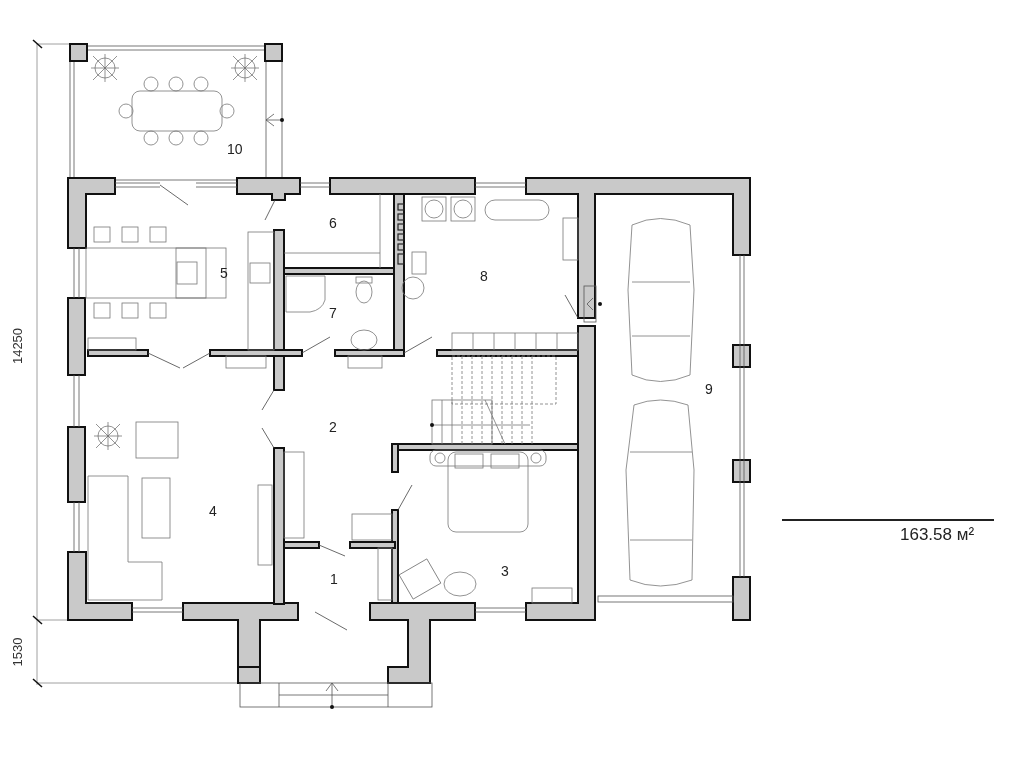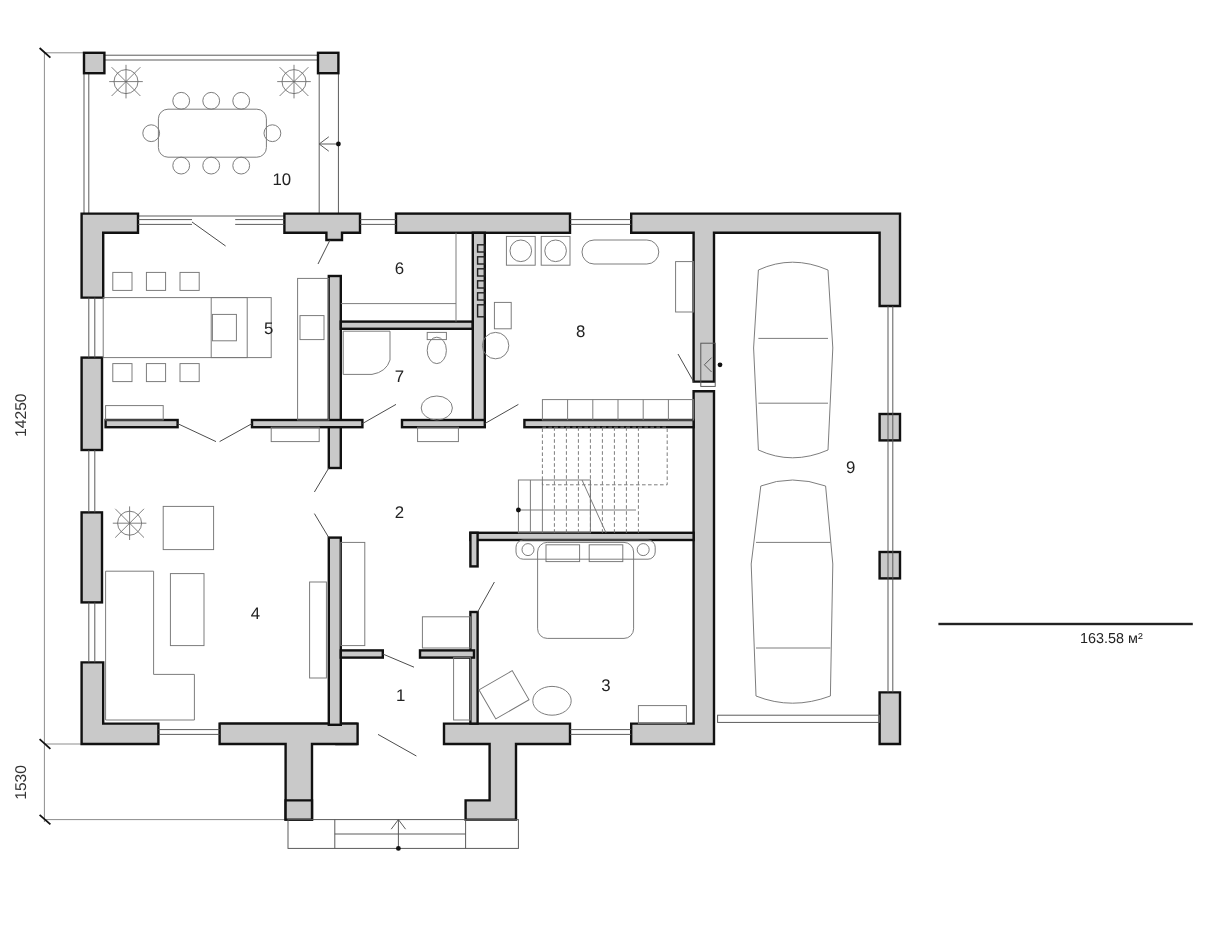--- a/index.html
+++ b/index.html
@@ -4,21 +4,21 @@
 <style>
   html, body { margin: 0; padding: 0; background: #ffffff; }
   body { width: 1024px; height: 772px; position: relative; overflow: hidden; font-family: "Liberation Sans", sans-serif; }
   #plan { position: absolute; left: 0; top: 0; }
   .room-label { font-family: "Liberation Sans", sans-serif; font-size: 14px; fill: #222; }
   .dim-label { font-family: "Liberation Sans", sans-serif; font-size: 13px; fill: #333; }
   .wall { fill: #c9c9c9; stroke: #111; stroke-width: 2; }
   .thin { fill: none; stroke: #555; stroke-width: 0.8; }
   .furn { fill: none; stroke: #777; stroke-width: 0.8; }
   .dim { fill: none; stroke: #888; stroke-width: 0.8; }
-  .area-label { position: absolute; left: 900px; top: 525px; font-size: 12px; color: #222; }
+  .area-label { position: absolute; left: 900px; top: 525px; font-size: 17px; color: #222; }
   .area-line { position: absolute; left: 782px; top: 519px; width: 212px; height: 2px; background: #222; }
 </style>
 </head>
 <body>
 
 <svg id="plan" width="1024" height="772" viewBox="0 0 1024 772" xmlns="http://www.w3.org/2000/svg">
 
   <g>
     <line class="dim" x1="37" y1="44" x2="37" y2="685"></line>
     <line class="dim" x1="37" y1="44" x2="70" y2="44"></line>

